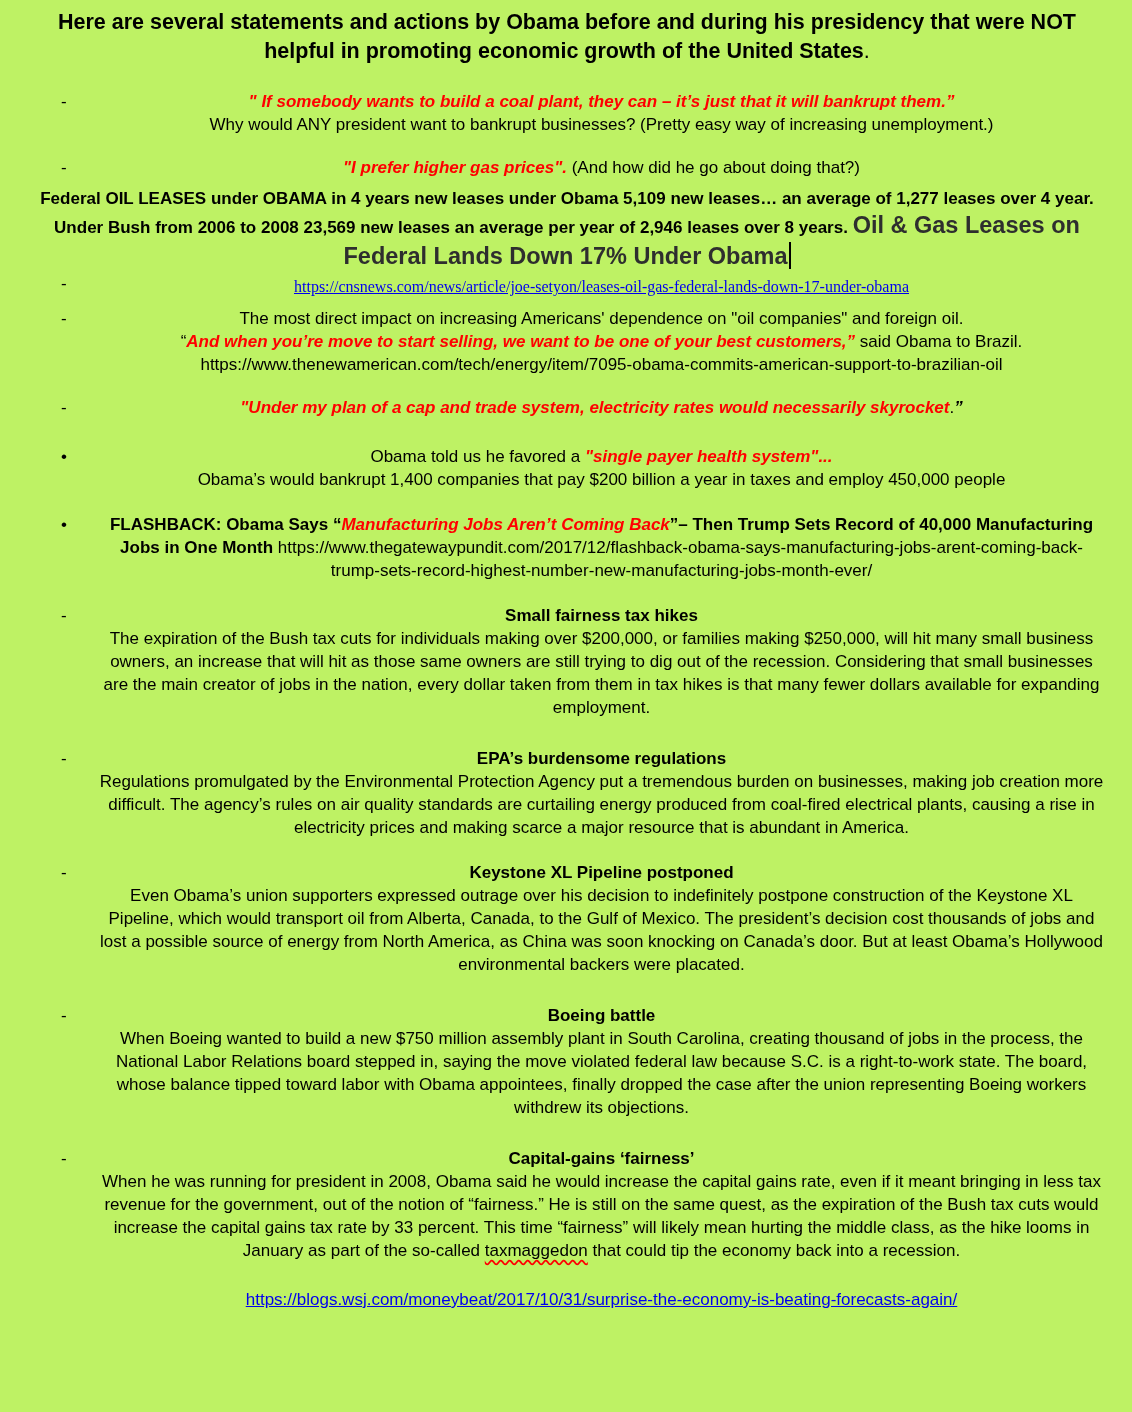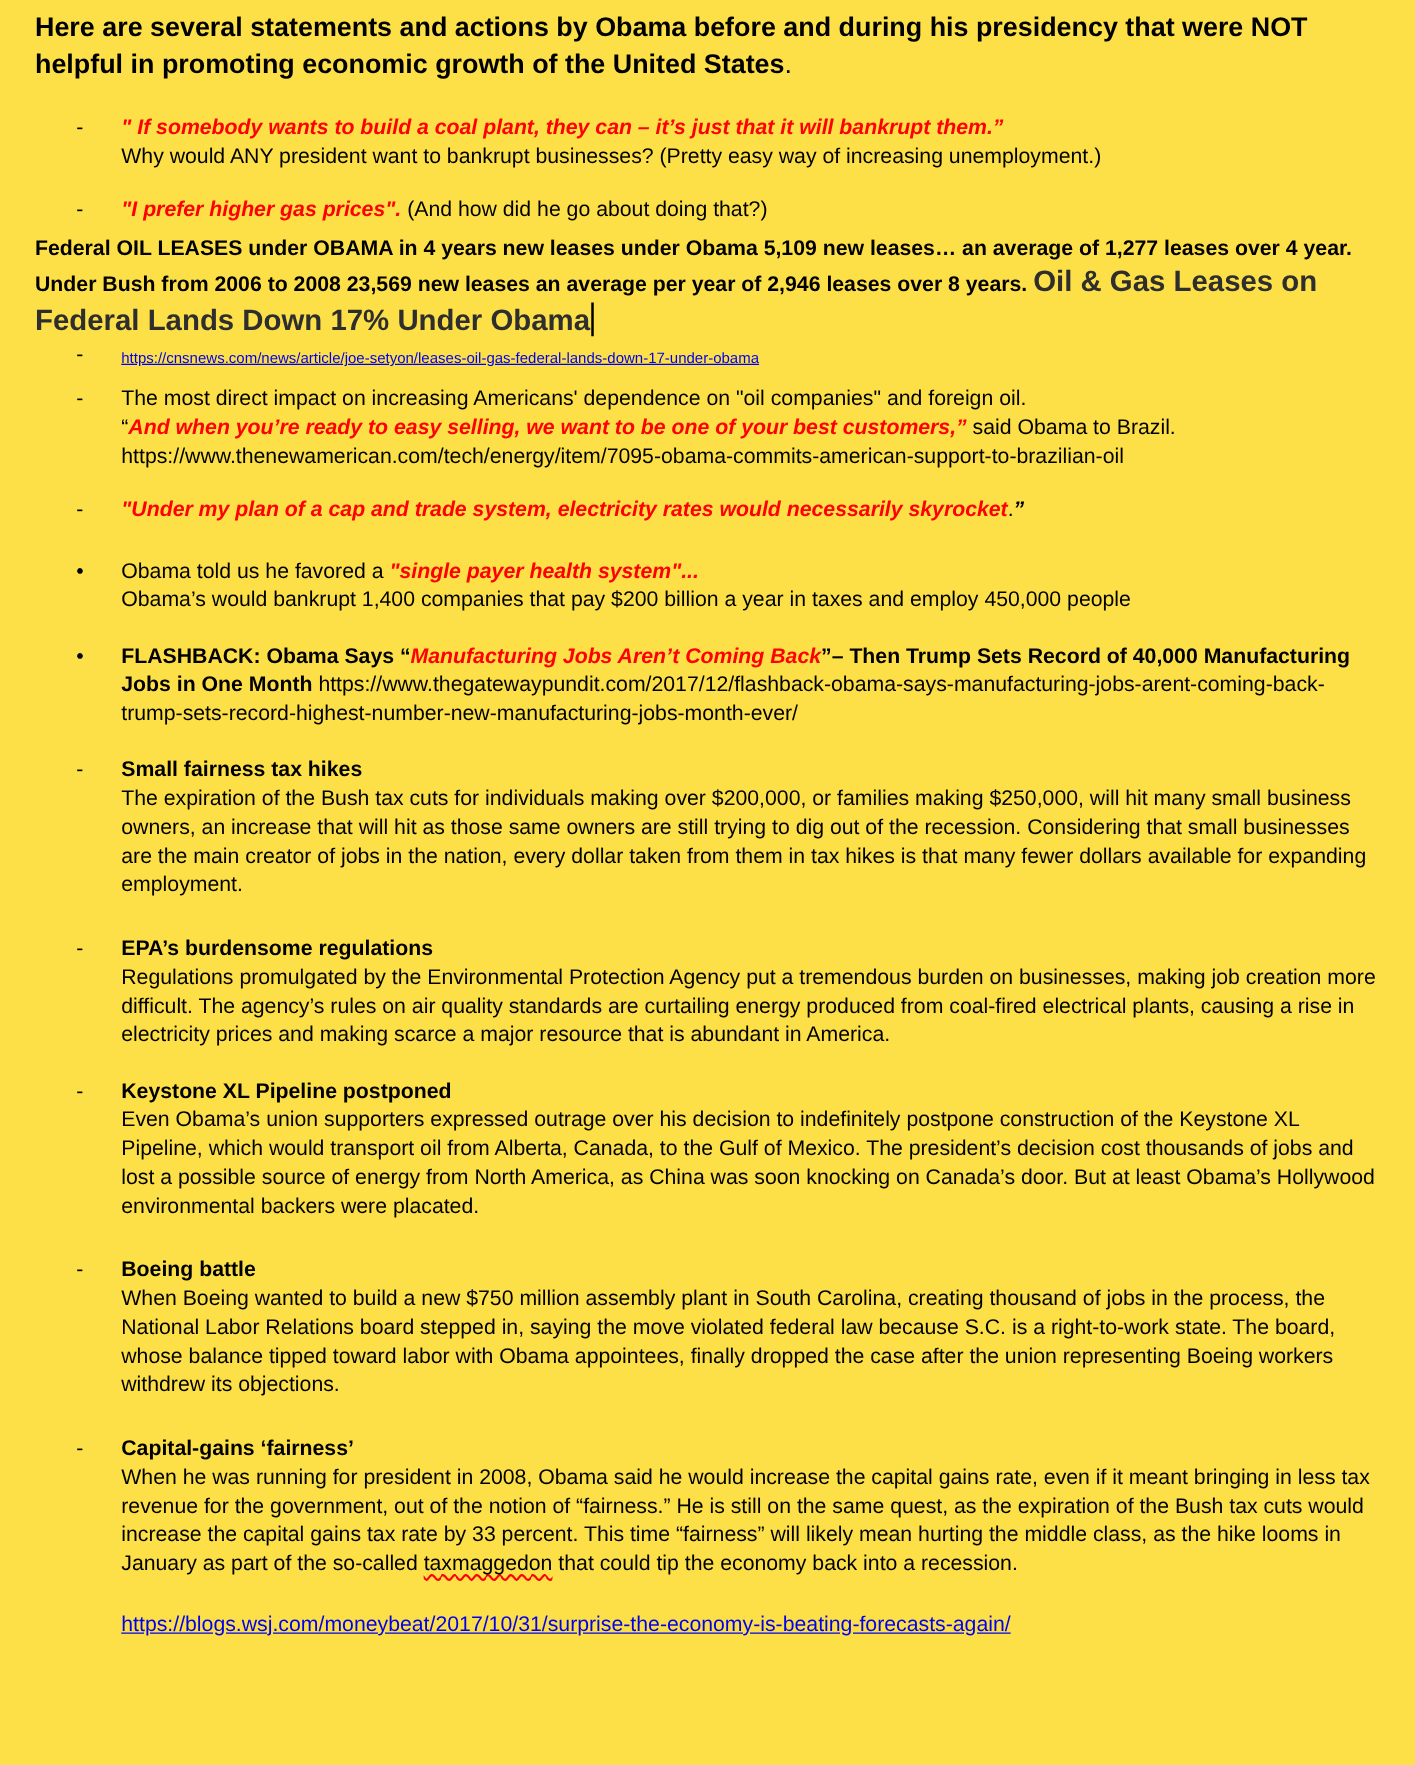--- a/index.html
+++ b/index.html
@@ -5,21 +5,22 @@
   html, body { margin:0; padding:0; background:#ffffff; }
   .page {
     box-sizing:border-box;
     width:1132px;
     min-height:1412px;
     padding:8px 26px 10px 28px;
     font-family:"Liberation Sans", sans-serif;
     font-size:17px;
     line-height:23px;
     color:#000000;
-    background:#fde047;
+    background:#bef264;
+    text-align:center;
   }
   p { margin:0; }
   .title {
     font-size:21.5px;
     line-height:29px;
     font-weight:bold;
     margin-bottom:24px;
   }
   .title .period { font-weight:normal; }
   .item { position:relative; padding-left:69px; }
@@ -40,22 +41,22 @@
     background:#000;
     vertical-align:-5px;
     margin-left:1px;
   }
   a.link-sans {
     color:#0000ee;
     text-decoration:underline;
     cursor:pointer;
   }
   a.link-serif {
-    font-family:Liberation Sans, sans-serif;
-    font-size:12px;
+    font-family:Liberation Serif, serif;
+    font-size:16px;
     line-height:29px;
     color:#0000ee;
     text-decoration:underline;
     cursor:pointer;
   }
   .misspelled {
     text-decoration:underline wavy #ff0000;
     text-decoration-skip-ink:none;
     text-underline-offset:3px;
   }
@@ -95,21 +96,21 @@
 
   <div class="item m6">
     <span class="bullet">-</span>
     <p><a class="link-serif">https://cnsnews.com/news/article/joe-setyon/leases-oil-gas-federal-lands-down-17-under-obama</a></p>
   </div>
 
   <div class="item m20">
     <span class="bullet">-</span>
     <p>
       <span>The most direct impact on increasing Americans' dependence on "oil companies" and foreign oil.</span><br>
-      <span>“</span><span class="red-bi">And when you’re ready to easy selling, we want to be one of your best customers,”</span><span> said Obama to Brazil.</span><br>
+      <span>“</span><span class="red-bi">And when you’re move to start selling, we want to be one of your best customers,”</span><span> said Obama to Brazil.</span><br>
       <span>https://www.thenewamerican.com/tech/energy/item/7095-obama-commits-american-support-to-brazilian-oil</span>
     </p>
   </div>
 
   <div class="item m26">
     <span class="bullet">-</span>
     <p>
       <span class="red-bi">"Under my plan of a cap and trade system, electricity rates would necessarily skyrocket</span><span>.</span><span class="bi">”</span>
     </p>
   </div>

